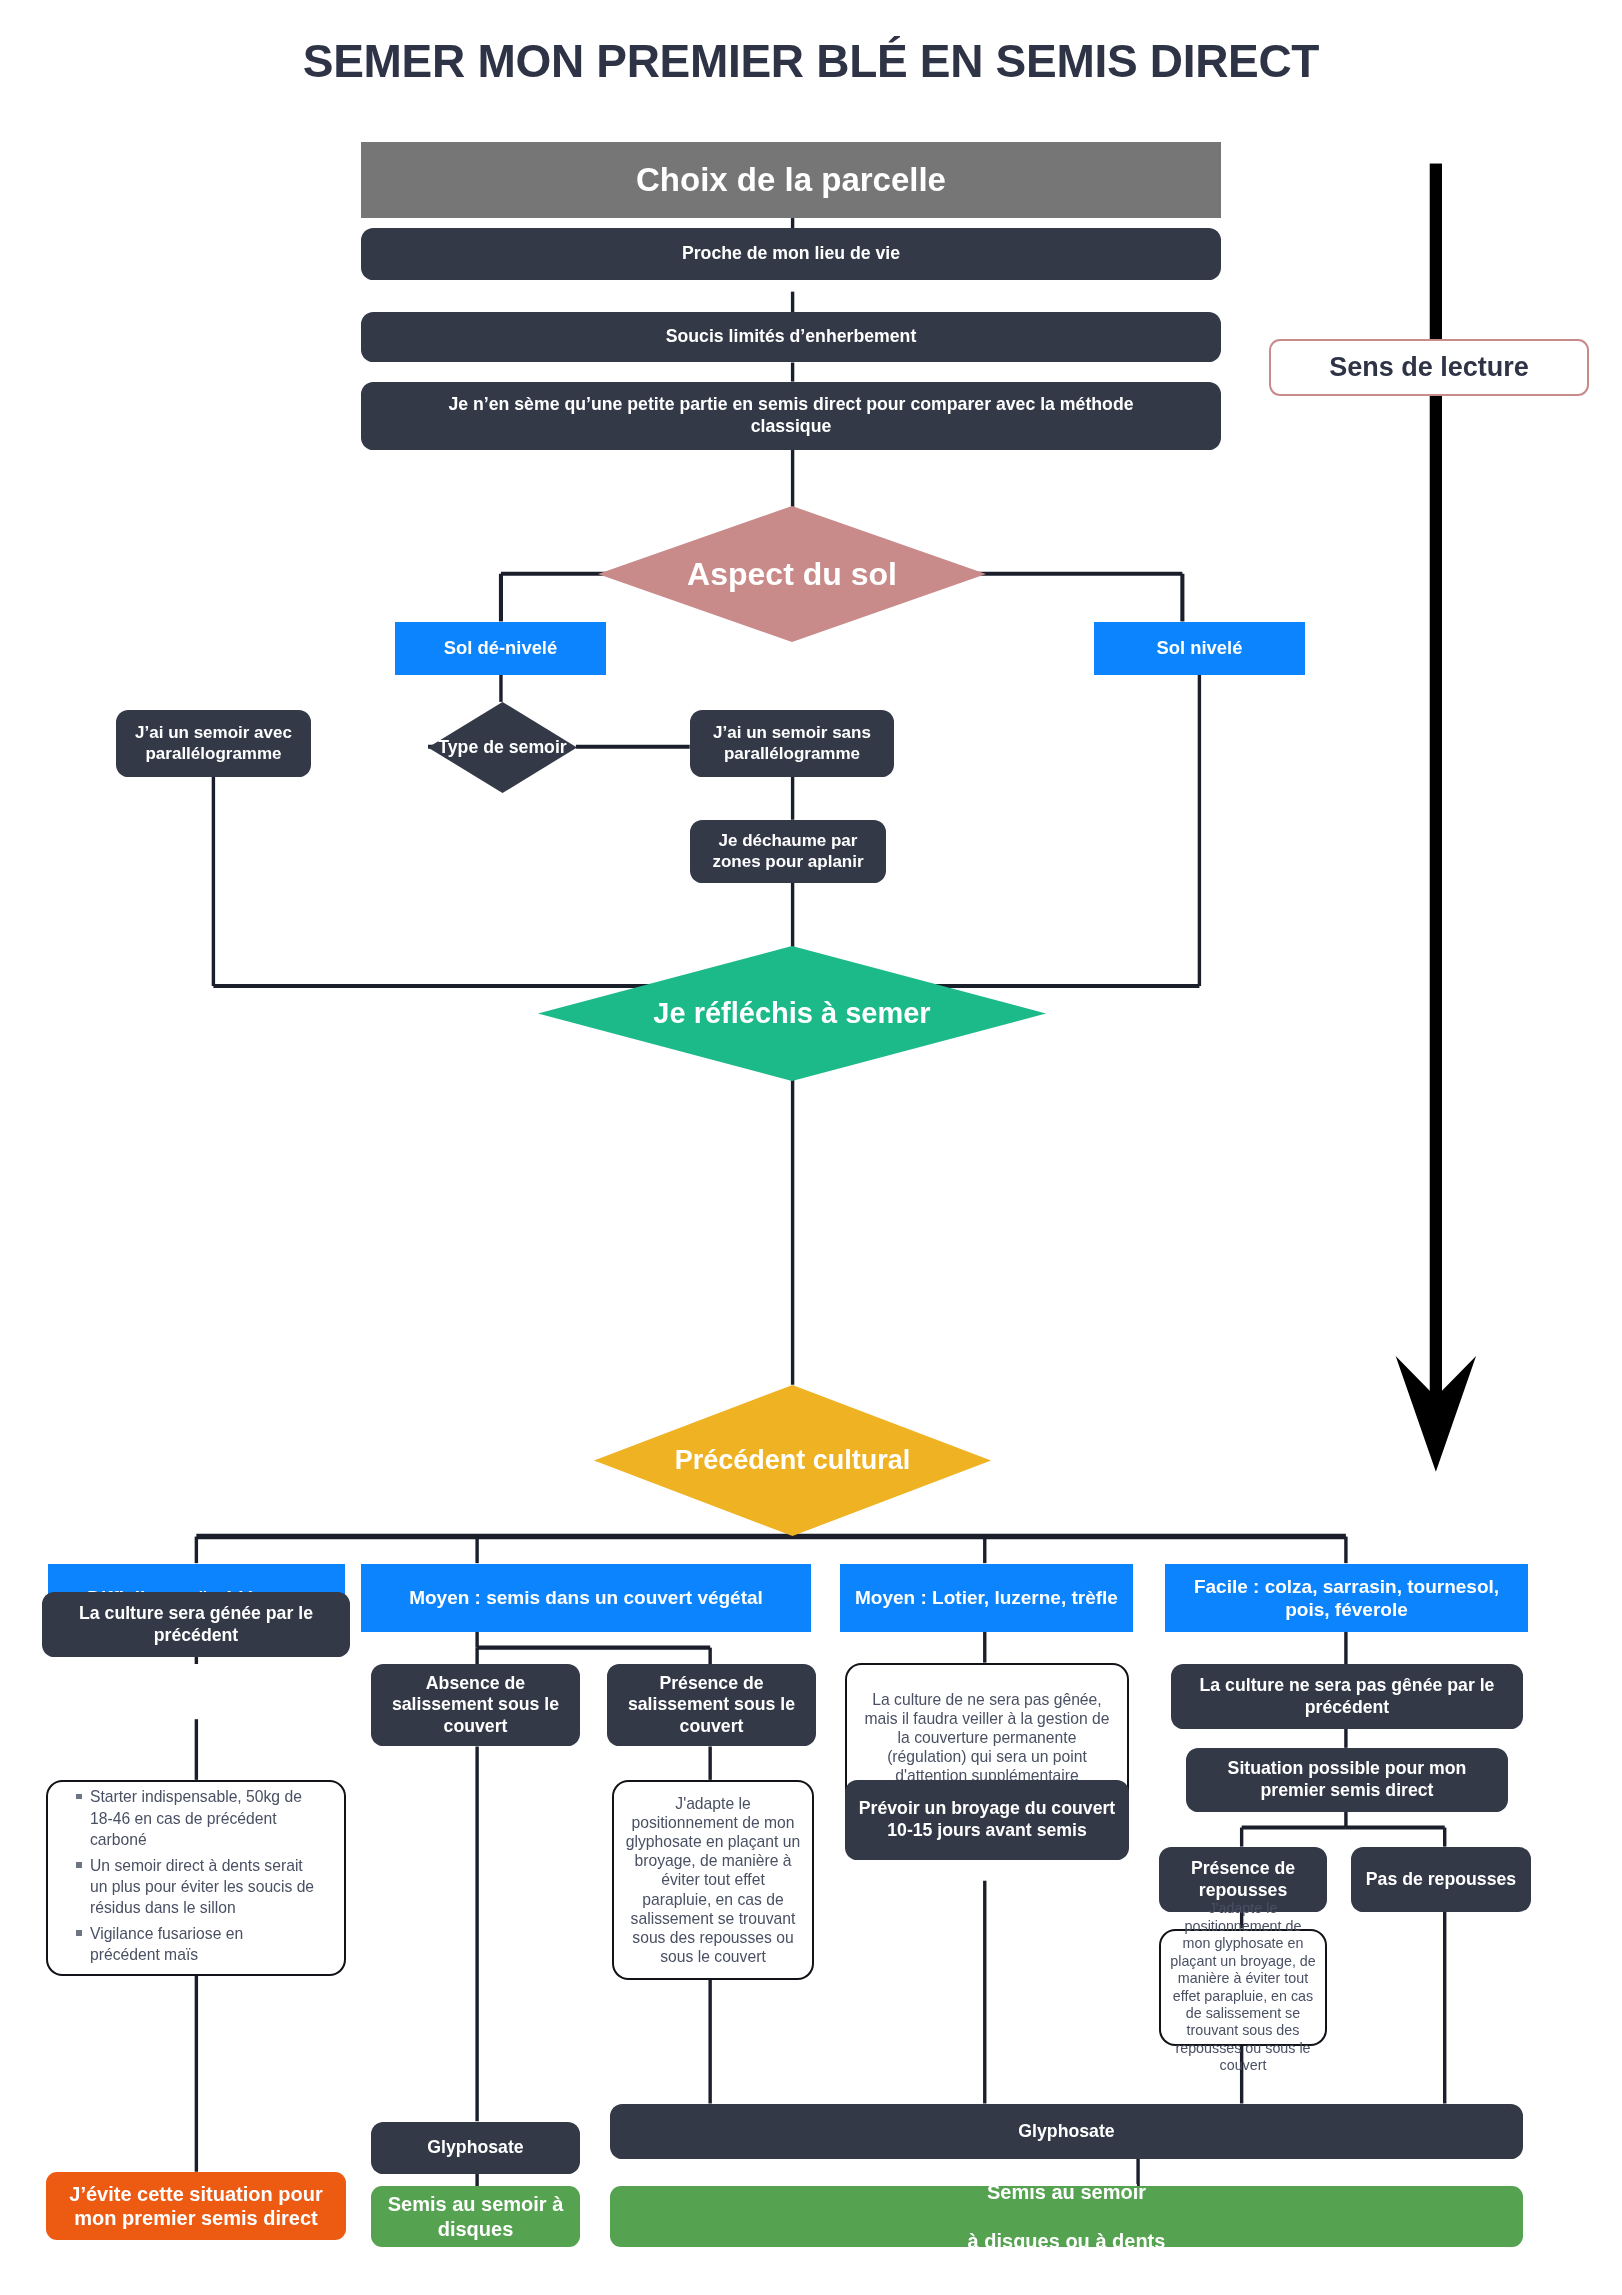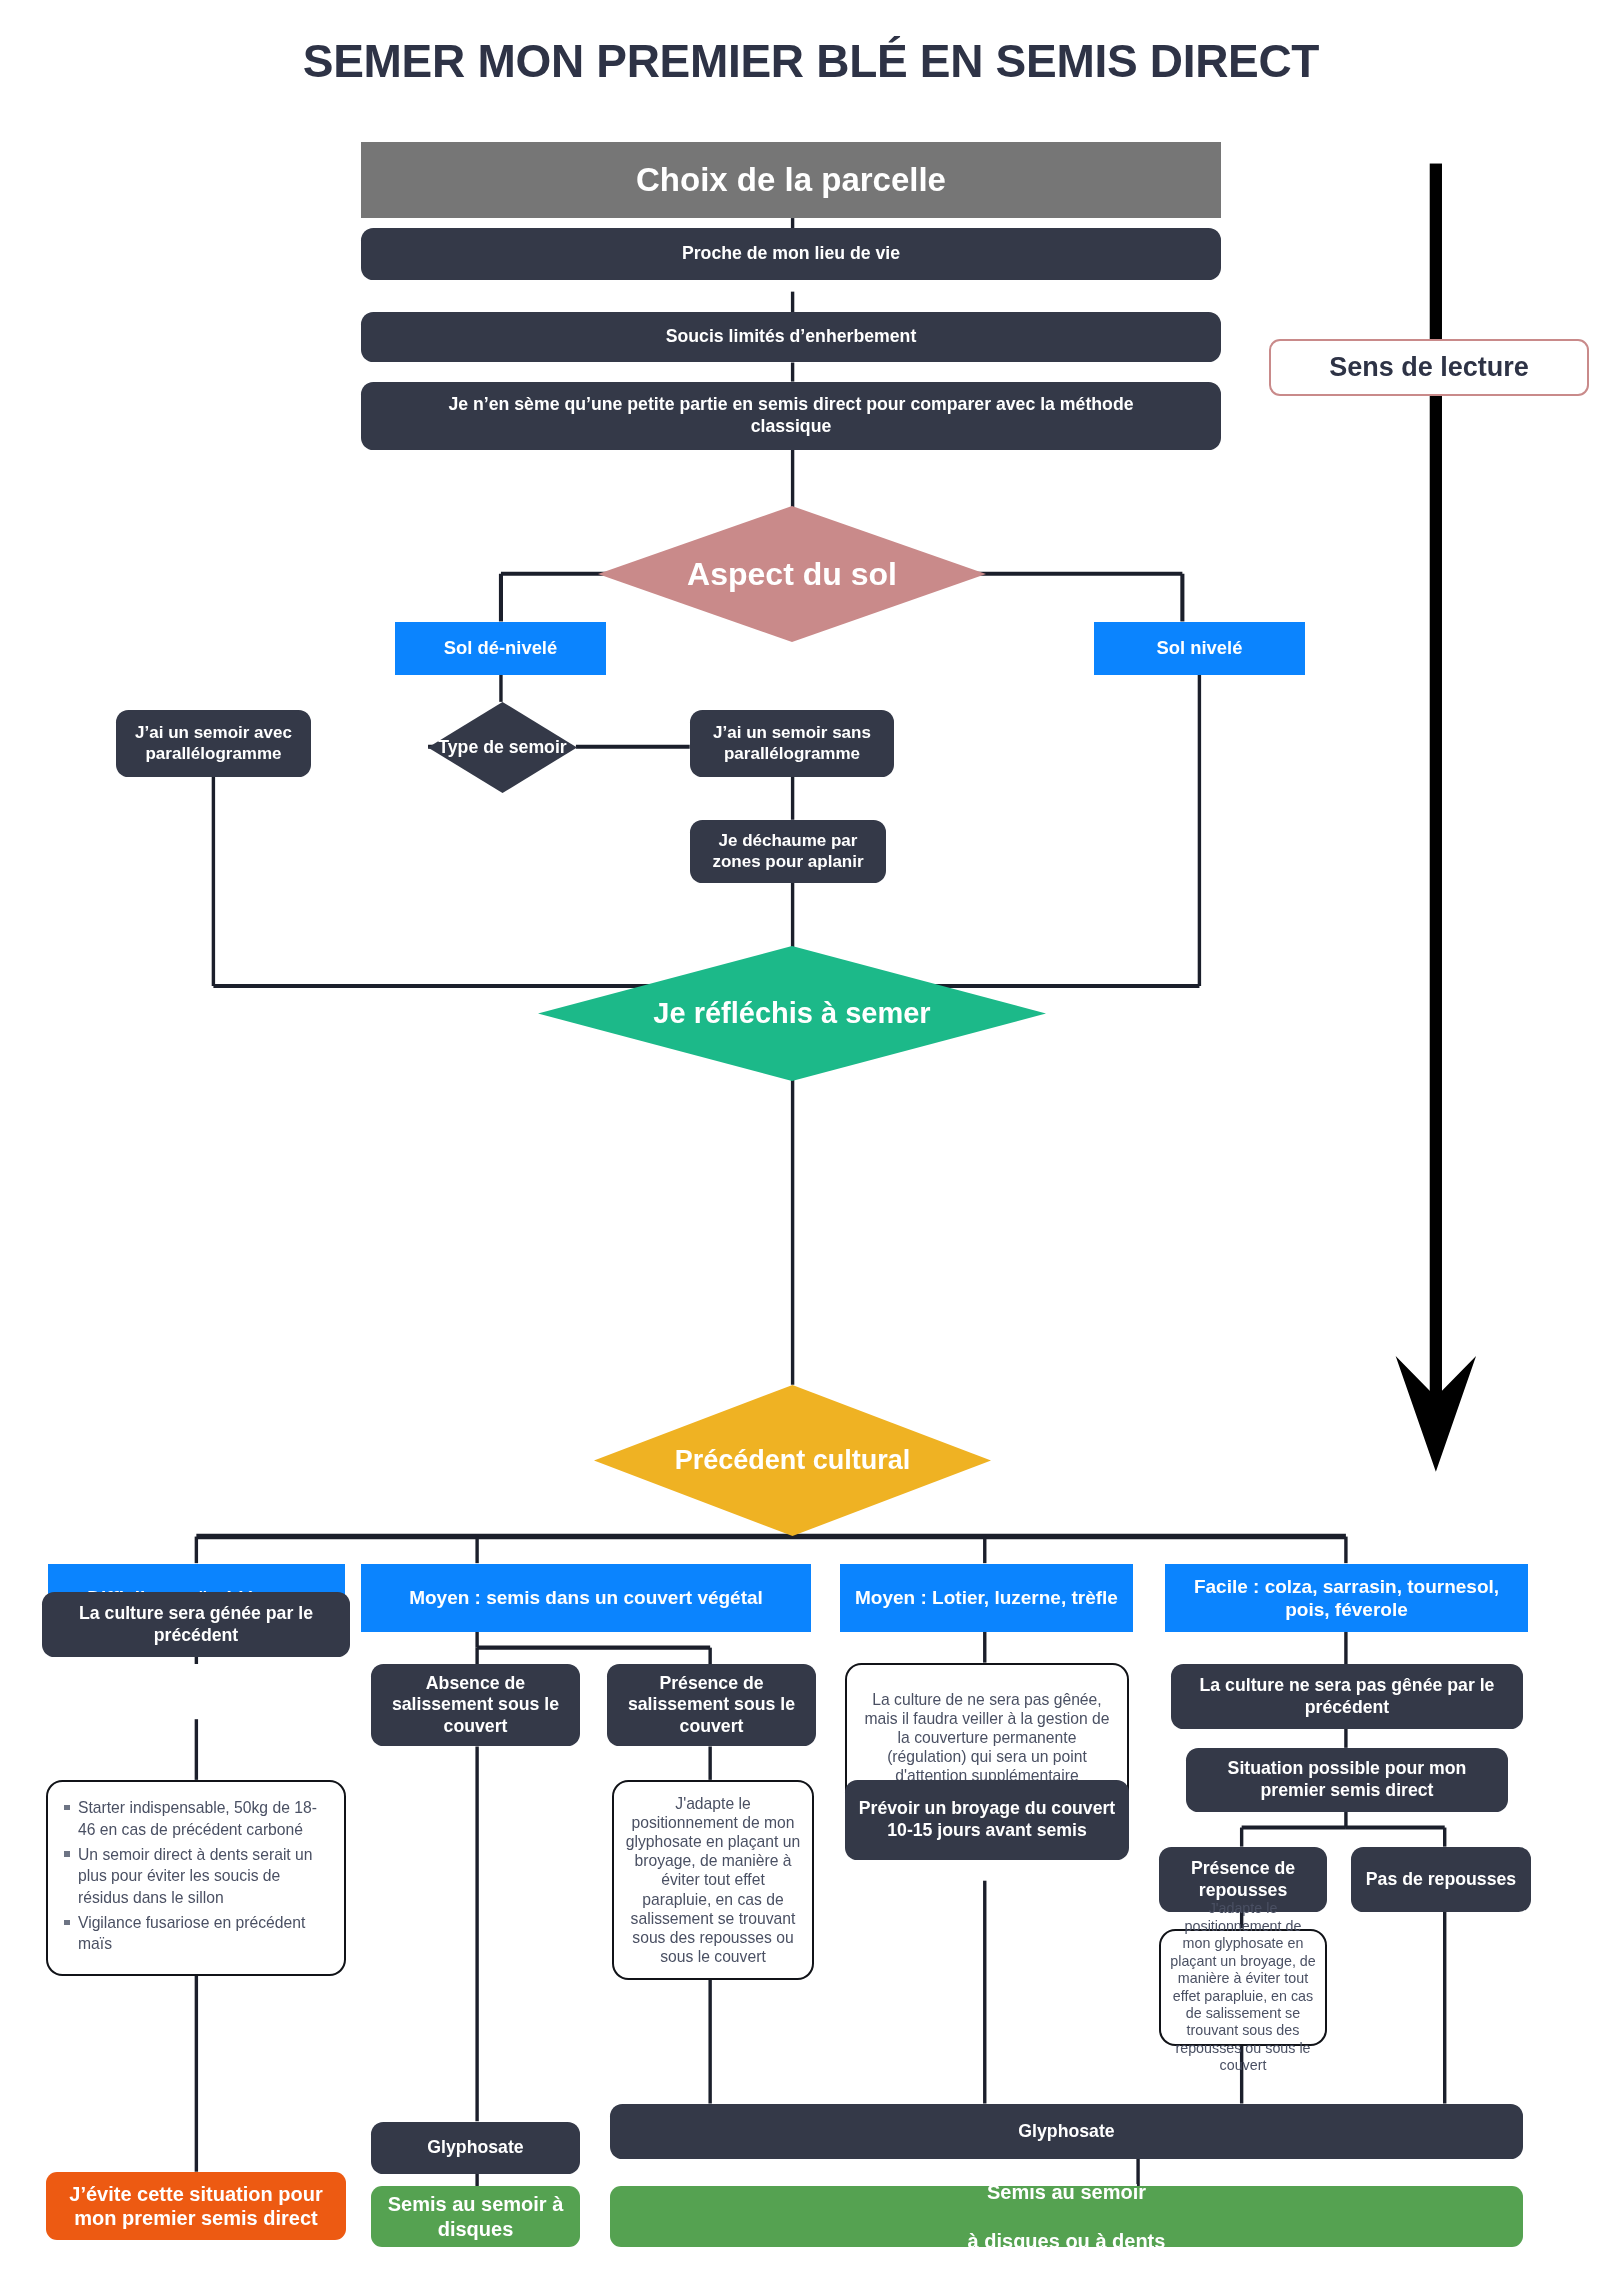--- a/index.html
+++ b/index.html
@@ -31,21 +31,21 @@
   }
   .outline-rose{
     background:#ffffff;border:2px solid #C98A8A;border-radius:11px;
     color:#2e3346;font-size:27px;font-weight:800;
   }
   .bullets{
     background:#ffffff;border:2.7px solid #111318;border-radius:16.4px;
     color:#4a5063;font-size:15.7px;font-weight:400;text-align:left;
     padding:15px 16.4px 15px 12.3px;
   }
-  .bullets ul{margin:0;padding-left:17.7px;list-style:none;}
+  .bullets ul{margin:12px;padding-left:17.7px;list-style:none;}
   .bullets li{margin:0 0 4.1px 0;line-height:1.36;position:relative;}
   .bullets li:before{
     content:"";position:absolute;left:-13.6px;top:7.5px;
     width:5.5px;height:5.5px;background:#6d7484;
   }
 
   
   .diamond{position:absolute;display:flex;align-items:center;justify-content:center;}
   .diamond .dshape{position:absolute;left:0;top:0;width:100%;height:100%;
      clip-path:polygon(50% 0%,100% 50%,50% 100%,0% 50%);}

